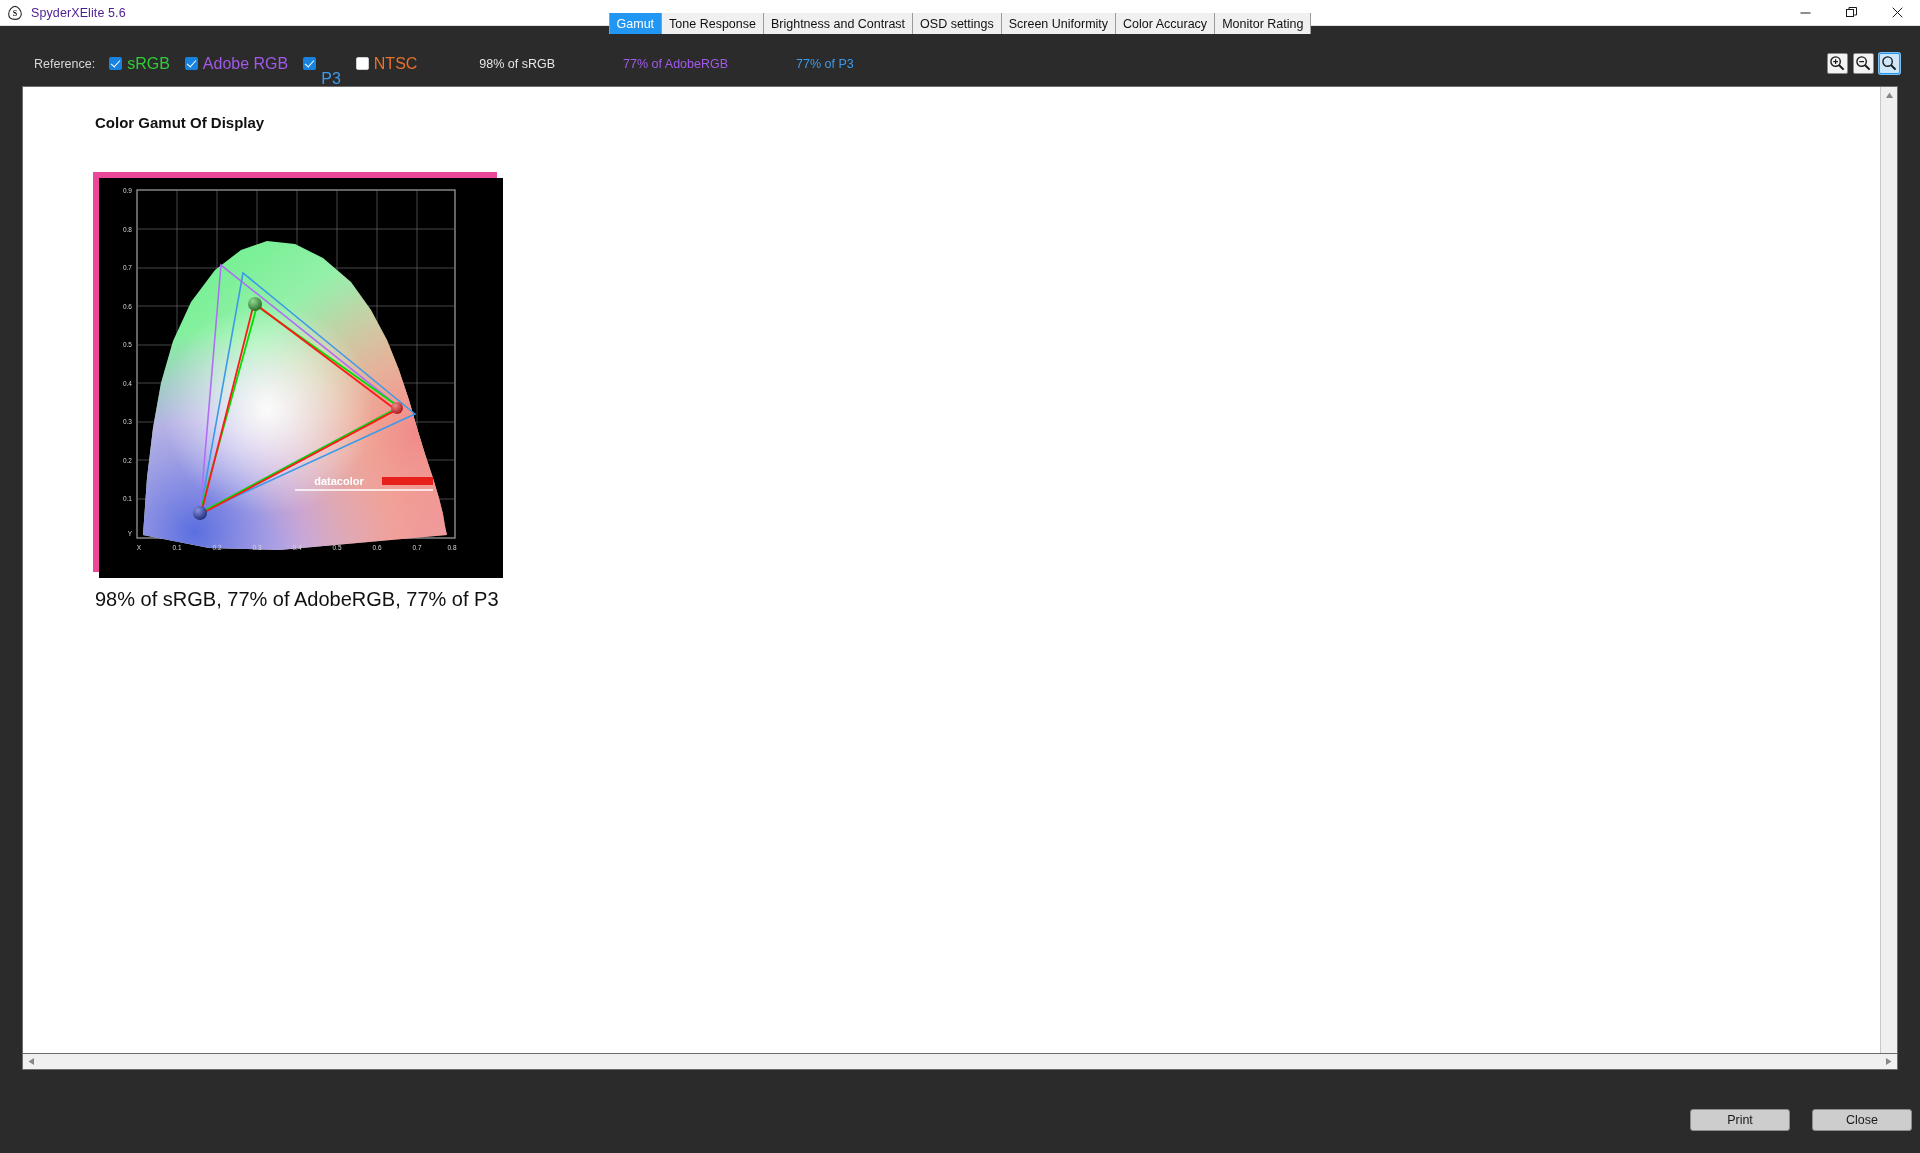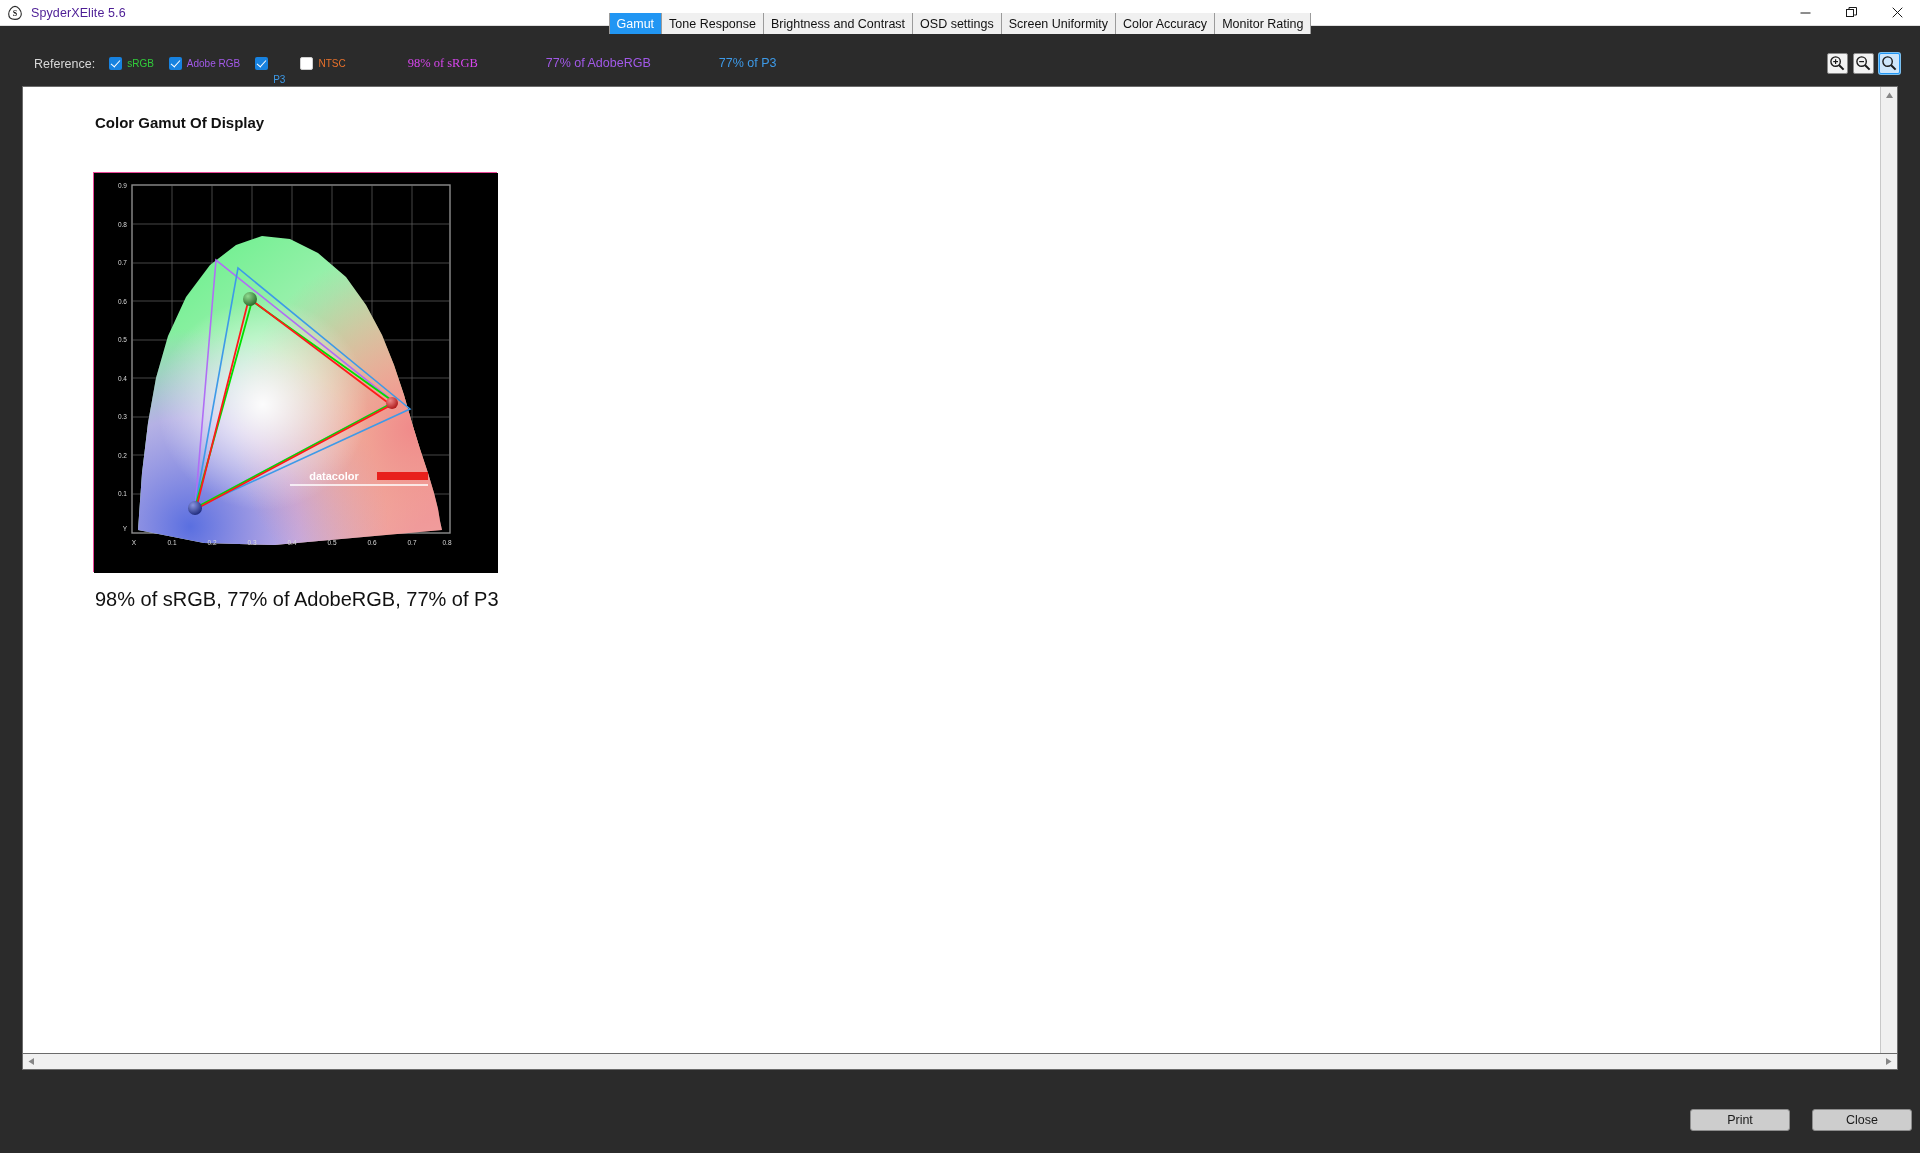--- a/index.html
+++ b/index.html
@@ -61,21 +61,21 @@
     border-radius: 2px; position: relative; flex: none;
   }
   .cbox.on { background: #1782e0; }
   .cbox.off { background: #ffffff; border: 1px solid #cfcfcf; }
   .cbox.on::after {
     content: ""; position: absolute;
     left: 4px; top: 1px; width: 4px; height: 8px;
     border: solid #ffffff; border-width: 0 1.6px 1.6px 0;
     transform: rotate(42deg);
   }
-  .ref-name { font-size: 10px; white-space: nowrap; }
+  .ref-name { font-size: 16px; white-space: nowrap; }
   .pct { font-size: 12.5px; white-space: nowrap; }
   #pcts { display: flex; margin-left: 47px; }
   #pcts .pct { margin-right: 68px; }
 
   #zoom-tools { margin-left: auto; display: flex; gap: 5px; align-items: center; }
   .ztool {
     width: 21px; height: 21px; background: #f3f3f3;
     border: 1px solid #8a8a8a; border-radius: 2px;
     display: flex; align-items: center; justify-content: center;
   }
@@ -91,21 +91,21 @@
   #doc {
     flex: 1; position: relative; overflow: hidden; background: #fff;
   }
   #report-title {
     position: absolute; left: 72px; top: 27px;
     font-size: 15px; color: #111; font-weight: bold;
   }
   #chart-wrap {
     position: absolute; left: 70px; top: 85px;
     width: 404px; height: 400px;
-    background: #000; border: 1px solid #ec4899;
+    background: #000; border: 6px solid #ec4899;
   }
   #footnote {
     position: absolute; left: 72px; top: 501px;
     font-size: 20px; color: #111;
   }
 
   
   #vscroll {
     width: 17px; background: #f0f0f0;
     border-left: 1px solid #c8c8c8;
@@ -202,21 +202,21 @@
       <div class="ref-item">
         <span class="cbox on"></span>
         <span class="ref-name" style="color: rgb(61, 154, 232); margin-top: 31px;">P3</span>
       </div>
       <div class="ref-item">
         <span class="cbox off"></span>
         <span class="ref-name" style="color: rgb(232, 113, 43);">NTSC</span>
       </div>
     </div>
   <div id="pcts">
-      <span class="pct" style="color: #d946ef; font-family: Liberation Serif, serif;">98% of sRGB</span>
+      <span class="pct" style="color: #e5e5e5;">98% of sRGB</span>
       <span class="pct" style="color: rgb(162, 89, 232);">77% of AdobeRGB</span>
       <span class="pct" style="color: rgb(61, 154, 232);">77% of P3</span>
     </div>
   <div id="zoom-tools">
       <div class="ztool">
         <svg width="17" height="17" viewBox="0 0 17 17">
           <circle cx="6.6" cy="6.6" r="4.7" fill="none" stroke="#1a1a1a" stroke-width="1.4"></circle>
           <line x1="4.2" y1="6.6" x2="9" y2="6.6" stroke="#1a1a1a" stroke-width="1.2"></line>
           <line x1="6.6" y1="4.2" x2="6.6" y2="9" stroke="#1a1a1a" stroke-width="1.2"></line>
           <line x1="10.2" y1="10.2" x2="14.6" y2="14.6" stroke="#1a1a1a" stroke-width="2"></line>

